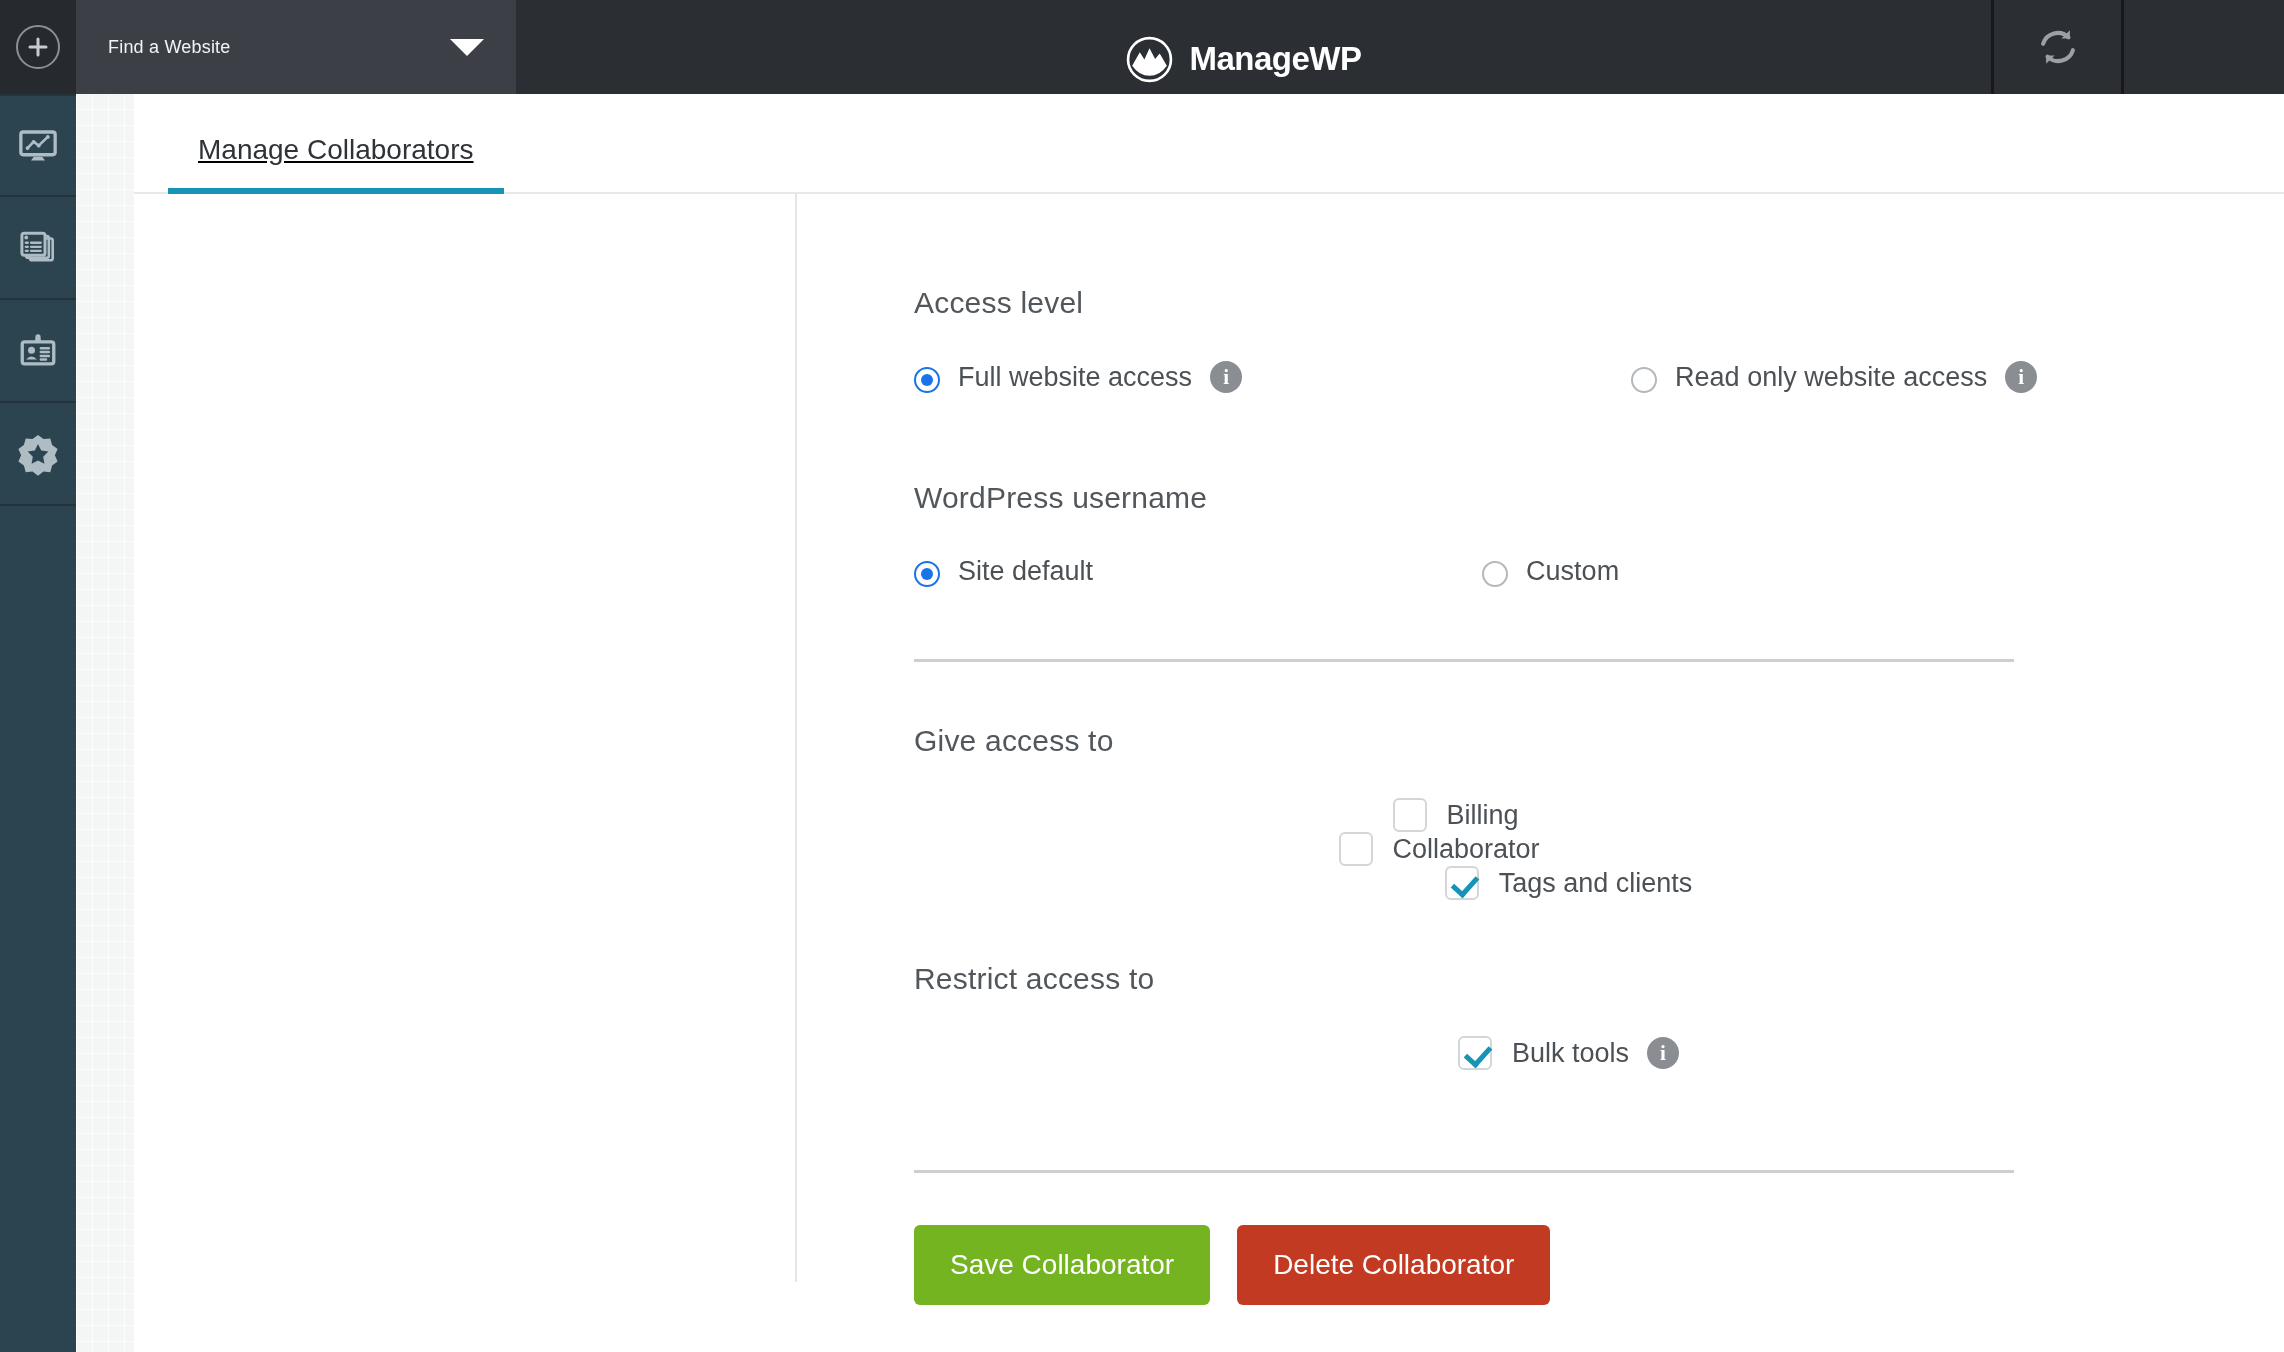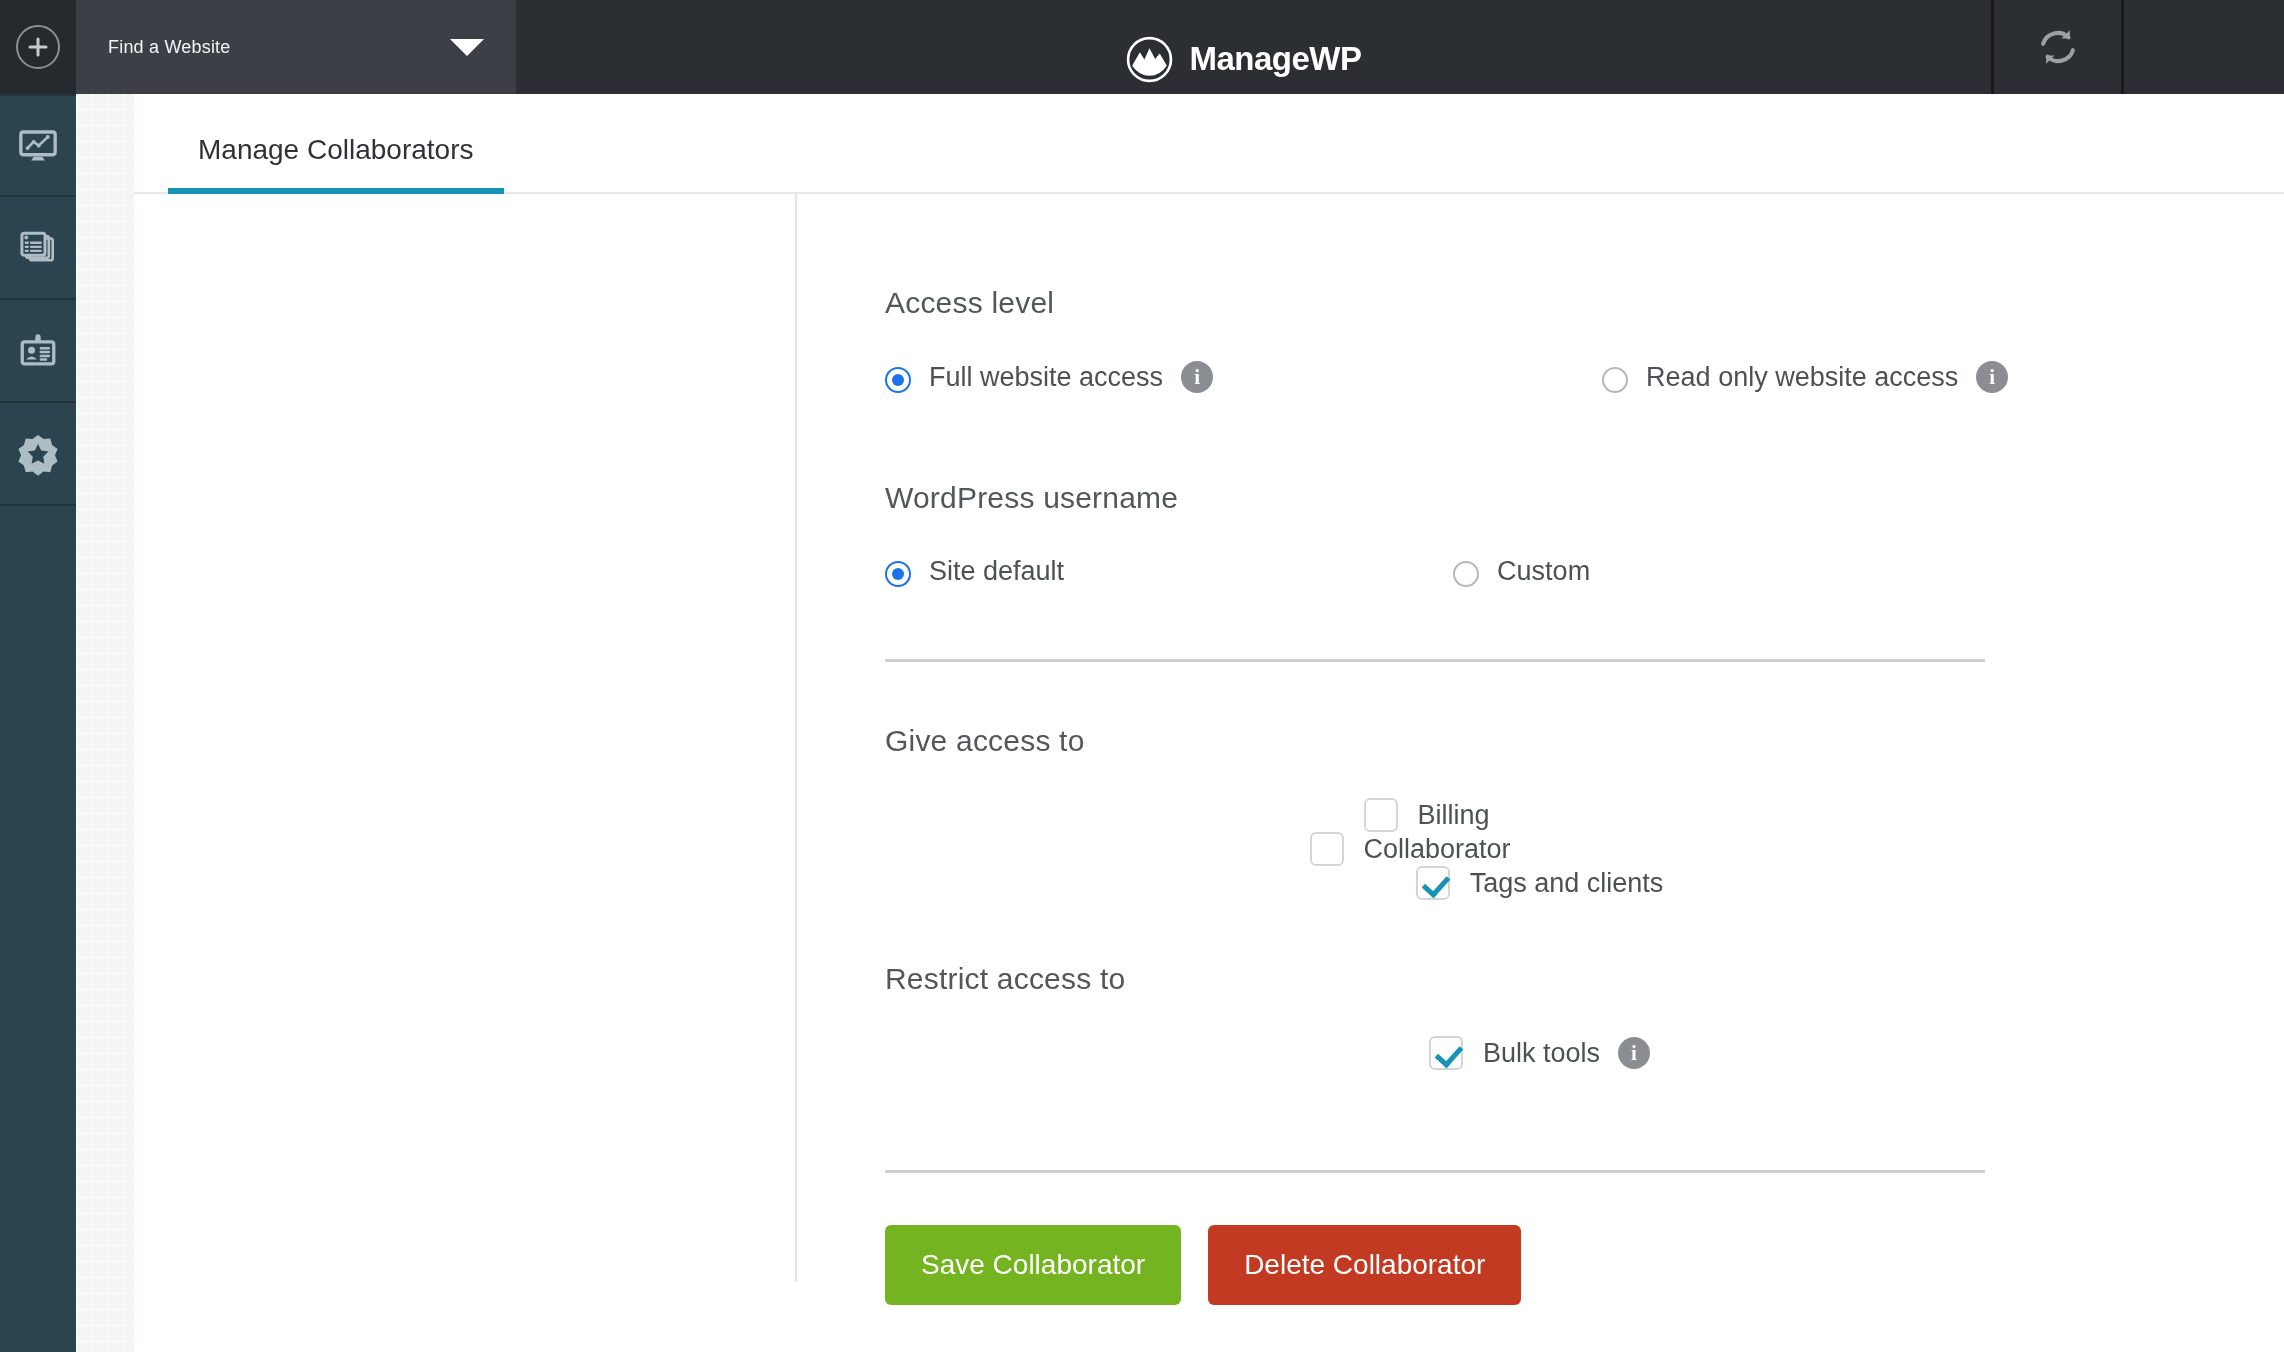--- a/index.html
+++ b/index.html
@@ -85,21 +85,21 @@
 
   
   .card {
     position: absolute; top: 94px; left: 134px;
     width: 2150px; height: 1258px;
     background: #ffffff;
   }
   .tabbar {
     position: relative; height: 100px;
     border-bottom: 2px solid #e6e8ea;
-    display: flex; align-items: flex-end; padding-left: 34px;
+    display: flex; align-items: flex-end; padding-left: 34px; text-decoration: underline;
   }
   .tab {
     position: relative;
     font-size: 28px;
     padding: 0 30px 26px 30px;
     cursor: pointer;
     white-space: nowrap;
   }
   .tab.active { color: #2f3337; }
   .tab.active::after {
@@ -109,21 +109,21 @@
   .tab.inactive { color: #9aa0a6; }
 
   
   .vdivider {
     position: absolute; top: 100px; left: 661px;
     width: 2px; height: 1088px; background: #e3e5e7;
   }
 
   
   .form {
-    position: absolute; top: 100px; left: 663px;
+    position: absolute; top: 100px; left: 692px;
     width: 1397px; height: 1158px;
     padding: 92px 0 0 88px;
   }
   .section-title {
     font-size: 30px; color: #52575c; font-weight: normal;
     letter-spacing: .2px;
   }
   .radio-row { display: flex; align-items: center; margin-top: 28px; }
   .radio-opt { display: flex; align-items: flex-end; cursor: pointer; margin-top: 13px; }
   .radio {

